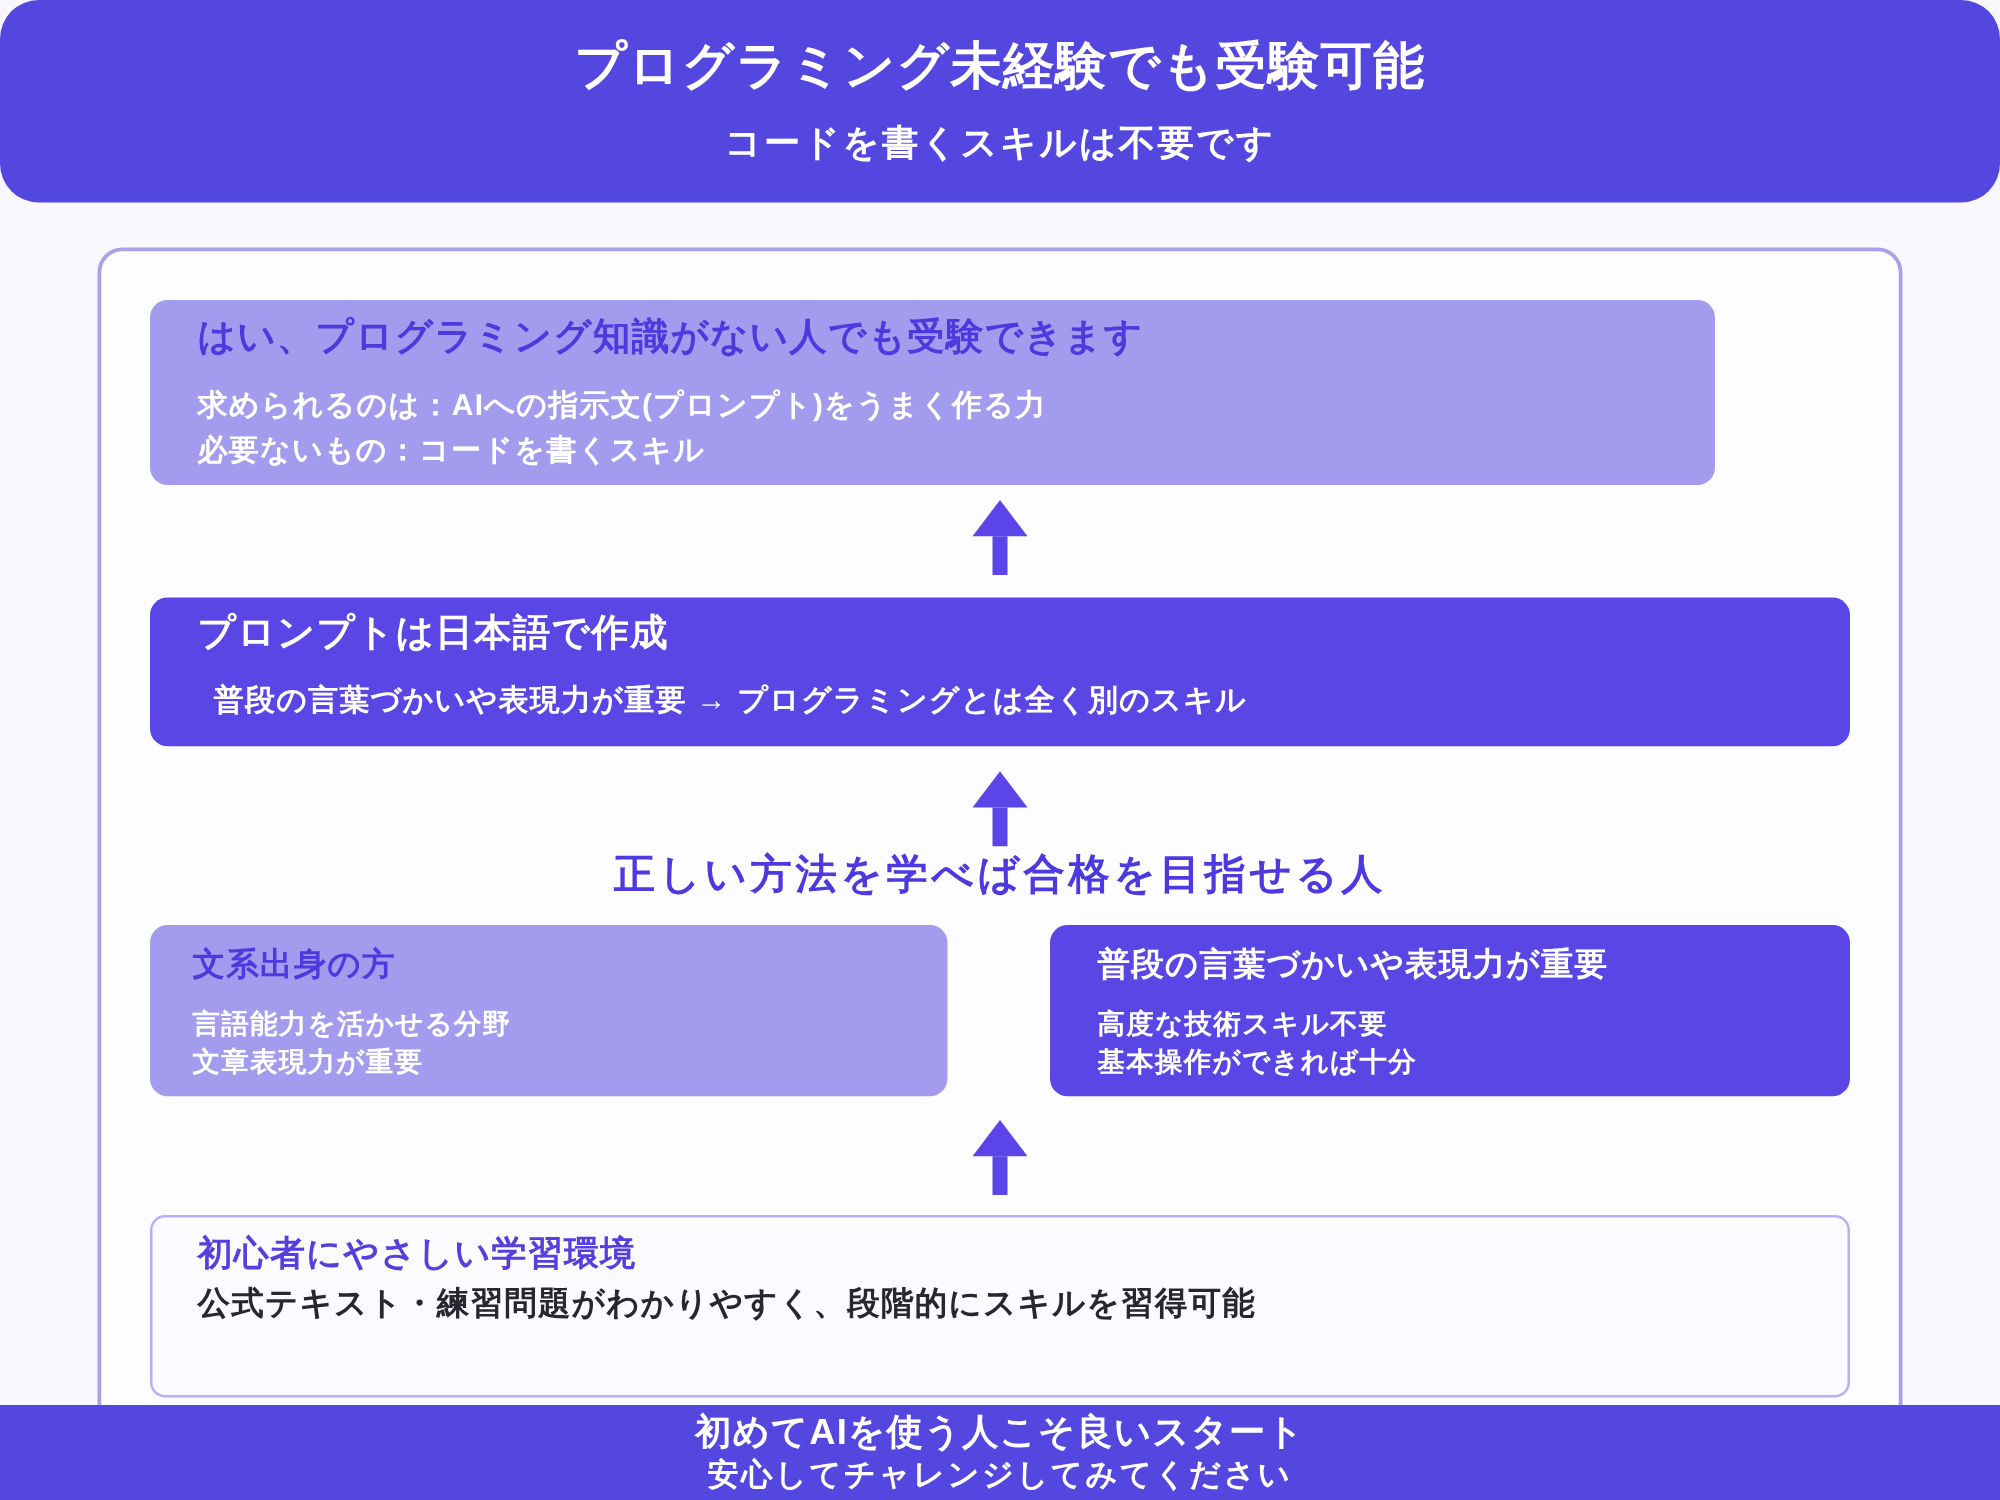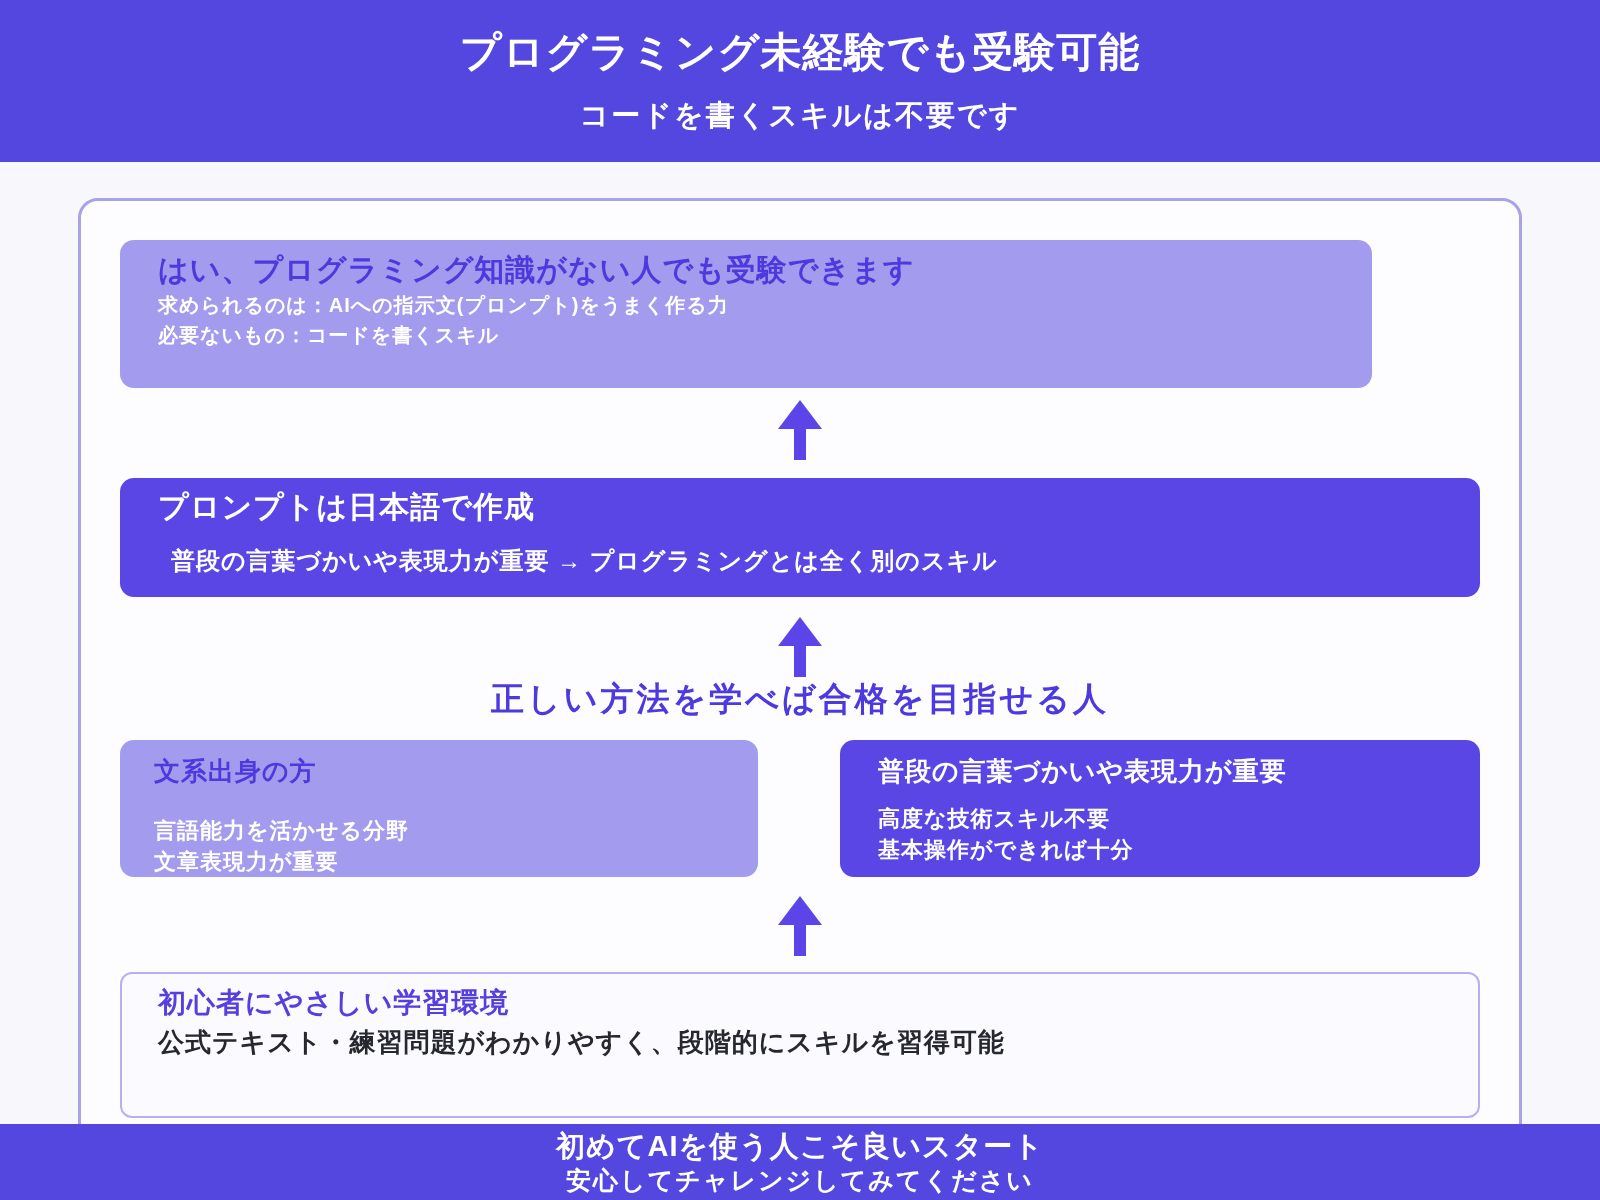--- a/index.html
+++ b/index.html
@@ -8,62 +8,62 @@
     position:relative;
     background:#f7f7fc;
     font-family:"Liberation Sans", sans-serif;
     overflow:hidden;
   }
   
   .page-header {
     position:absolute; left:0; top:0; width:1600px; height:162px;
     background:#5447e0; color:#ffffff;
     display:flex; flex-direction:column; align-items:center; justify-content:center;
-    gap:28px; text-align:center;
+    gap:28px; text-align:center;border-radius:31px;
   }
   .page-header .title   { font-size:41px; font-weight:bold; letter-spacing:1px; line-height:1; }
   .page-header .subtitle{ font-size:29px; font-weight:bold; letter-spacing:2px; line-height:1; }
 
   
   .flow-panel {
     position:absolute; left:78px; top:198px; width:1444px; height:958px;
     background:#fdfdff; border:3px solid #a8a2e8; border-radius:20px;
   }
 
   
   .box { position:absolute; border-radius:14px; }
   .box .box-title { line-height:1.15; letter-spacing:1px; }
   .box .box-lines { line-height:1.5; letter-spacing:1px; }
 
   .box-answer {
     left:120px; top:240px; width:1252px; height:148px;
     background:#a39bee; padding:13px 30px 0 38px;
   }
   .box-answer .box-title { font-size:30px; font-weight:bold; color:#4d39dd; }
-  .box-answer .box-lines { margin-top:2px; font-size:20px; font-weight:bold; color:#ffffff; }
+  .box-answer .box-lines { margin-top:19px; font-size:24px; font-weight:bold; color:#ffffff; }
 
   .box-prompt {
     left:120px; top:478px; width:1360px; height:119px;
     background:#5946e4; padding:12px 30px 0 38px;
   }
   .box-prompt .box-title { font-size:30px; font-weight:bold; color:#ffffff; }
   .box-prompt .box-lines { margin-top:18px; font-size:24px; font-weight:bold; color:#ffffff;margin-left:13px; }
 
   .target-heading {
     position:absolute; left:120px; top:682px; width:1360px;
     text-align:center; font-size:33px; font-weight:bold; letter-spacing:3px;
     color:#4c3ae0; line-height:1;
   }
 
   .box-humanities {
     left:120px; top:740px; width:638px; height:137px;
     background:#a39bee; padding:17px 24px 0 34px;
   }
   .box-humanities .box-title { font-size:26px; font-weight:bold; color:#4d39dd; }
-  .box-humanities .box-lines { margin-top:29px; font-size:22px; font-weight:bold; color:#ffffff; line-height:1.4; }
+  .box-humanities .box-lines { margin-top:17px; font-size:22px; font-weight:bold; color:#ffffff; line-height:1.4; }
 
   .box-pc {
     left:840px; top:740px; width:640px; height:137px;
     background:#5946e4; padding:17px 24px 0 38px;
   }
   .box-pc .box-title { font-size:26px; font-weight:bold; color:#ffffff; }
   .box-pc .box-lines { margin-top:17px; font-size:22px; font-weight:bold; color:#ffffff; line-height:1.4; }
 
   .box-beginner {
     left:120px; top:972px; width:1360px; height:146px;

